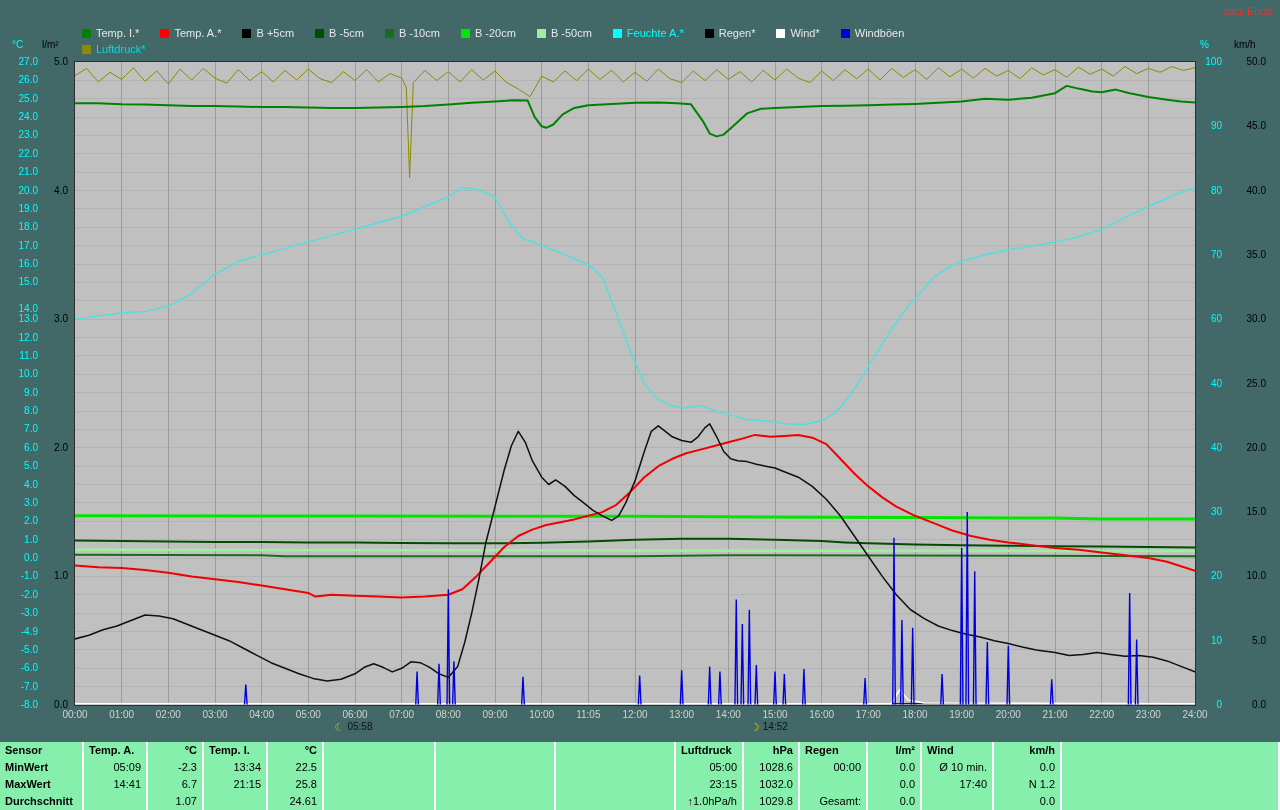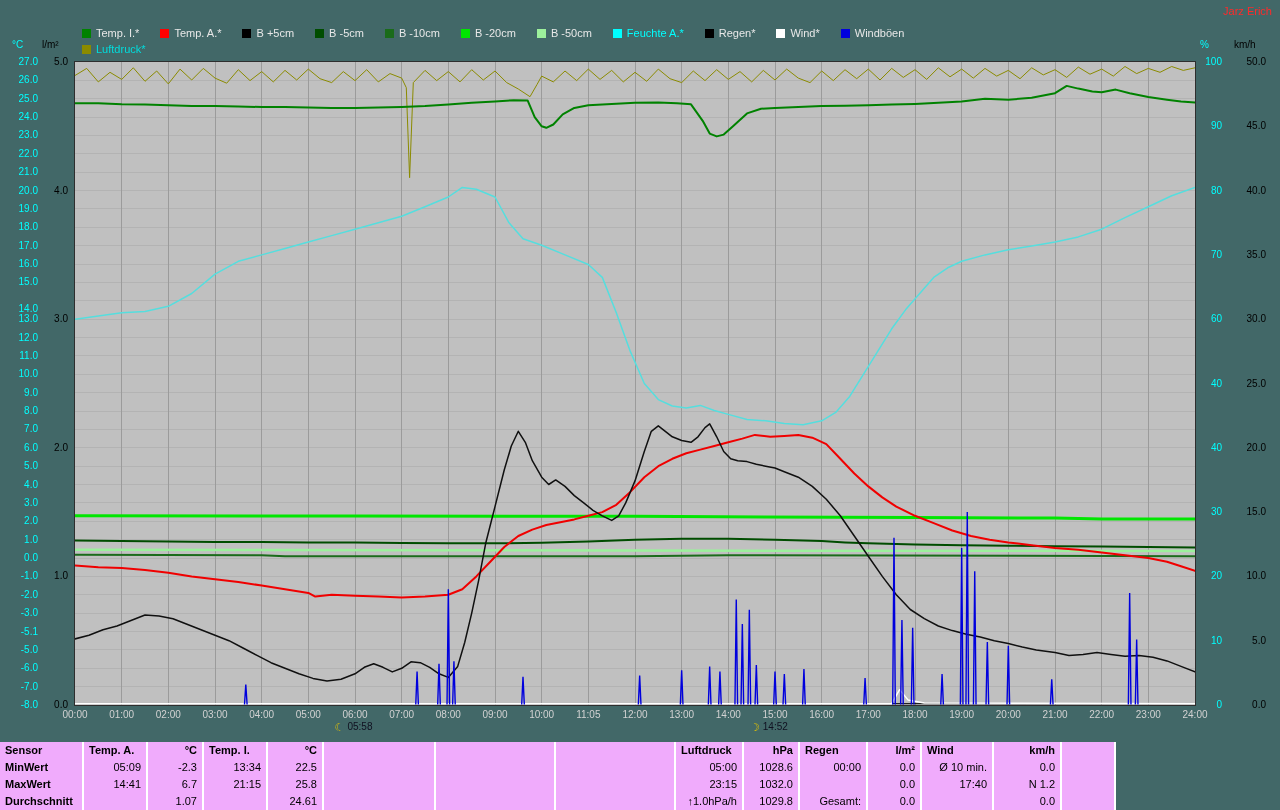--- a/index.html
+++ b/index.html
@@ -13,21 +13,21 @@
   .leg-sw{width:9px;height:9px;display:inline-block;flex:none;}
   .axcorner{position:absolute;top:39px;font-size:10px;}
   .cy{color:#00ffff;} .bk{color:#000;}
   #plot{position:absolute;left:75px;top:62px;width:1120px;height:643px;background:#c0c0c0;
         outline:1px solid #2e2e2e;}
   #plot svg{position:absolute;left:0;top:0;}
   .tick{position:absolute;font-size:10px;line-height:10px;text-align:right;}
   .xlab{position:absolute;top:709px;width:46px;text-align:center;color:#d2d2d2;font-size:10px;}
   .marker{position:absolute;top:721px;display:flex;gap:3px;align-items:center;font-size:10px;color:#101020;}
   .marker .mi{color:#e6c400;font-size:11px;line-height:10px;}
-  #stats{position:absolute;left:0;top:742px;width:1116px;height:68px;background:#f0abfc;
+  #stats{position:absolute;left:0;top:742px;width:1280px;height:68px;background:#86efac;
          display:grid;grid-auto-rows:17px;
          grid-template-columns:84px 64px 56px 64px 56px 112px 120px 120px 68px 56px 68px 54px 72px 68px auto;}
   .cell{font-size:11px;color:#000;padding:2px 5px 0 5px;border-right:2px solid #fff;
         white-space:nowrap;overflow:hidden;}
   .cell.b{font-weight:bold;}
   .cell.r{text-align:right;}
 </style>
 </head>
 <body>
 
@@ -281,21 +281,21 @@
     <span class="tick cy" style="left: 2px; width: 36px; top: 442.8px;">6.0</span>
     <span class="tick cy" style="left: 2px; width: 36px; top: 461.171px;">5.0</span>
     <span class="tick cy" style="left: 2px; width: 36px; top: 479.543px;">4.0</span>
     <span class="tick cy" style="left: 2px; width: 36px; top: 497.914px;">3.0</span>
     <span class="tick cy" style="left: 2px; width: 36px; top: 516.286px;">2.0</span>
     <span class="tick cy" style="left: 2px; width: 36px; top: 534.657px;">1.0</span>
     <span class="tick cy" style="left: 2px; width: 36px; top: 553.029px;">0.0</span>
     <span class="tick cy" style="left: 2px; width: 36px; top: 571.4px;">-1.0</span>
     <span class="tick cy" style="left: 2px; width: 36px; top: 589.771px;">-2.0</span>
     <span class="tick cy" style="left: 2px; width: 36px; top: 608.143px;">-3.0</span>
-    <span class="tick cy" style="left: 2px; width: 36px; top: 626.514px;">-5.1</span>
+    <span class="tick cy" style="left: 2px; width: 36px; top: 626.514px;">-4.9</span>
     <span class="tick cy" style="left: 2px; width: 36px; top: 644.886px;">-5.0</span>
     <span class="tick cy" style="left: 2px; width: 36px; top: 663.257px;">-6.0</span>
     <span class="tick cy" style="left: 2px; width: 36px; top: 681.629px;">-7.0</span>
     <span class="tick cy" style="left: 2px; width: 36px; top: 700px;">-8.0</span>
     <span class="tick bk" style="left: 42px; width: 26px; top: 57px;">5.0</span>
     <span class="tick bk" style="left: 42px; width: 26px; top: 185.6px;">4.0</span>
     <span class="tick bk" style="left: 42px; width: 26px; top: 314.2px;">3.0</span>
     <span class="tick bk" style="left: 42px; width: 26px; top: 442.8px;">2.0</span>
     <span class="tick bk" style="left: 42px; width: 26px; top: 571.4px;">1.0</span>
     <span class="tick bk" style="left: 42px; width: 26px; top: 700px;">0.0</span>

